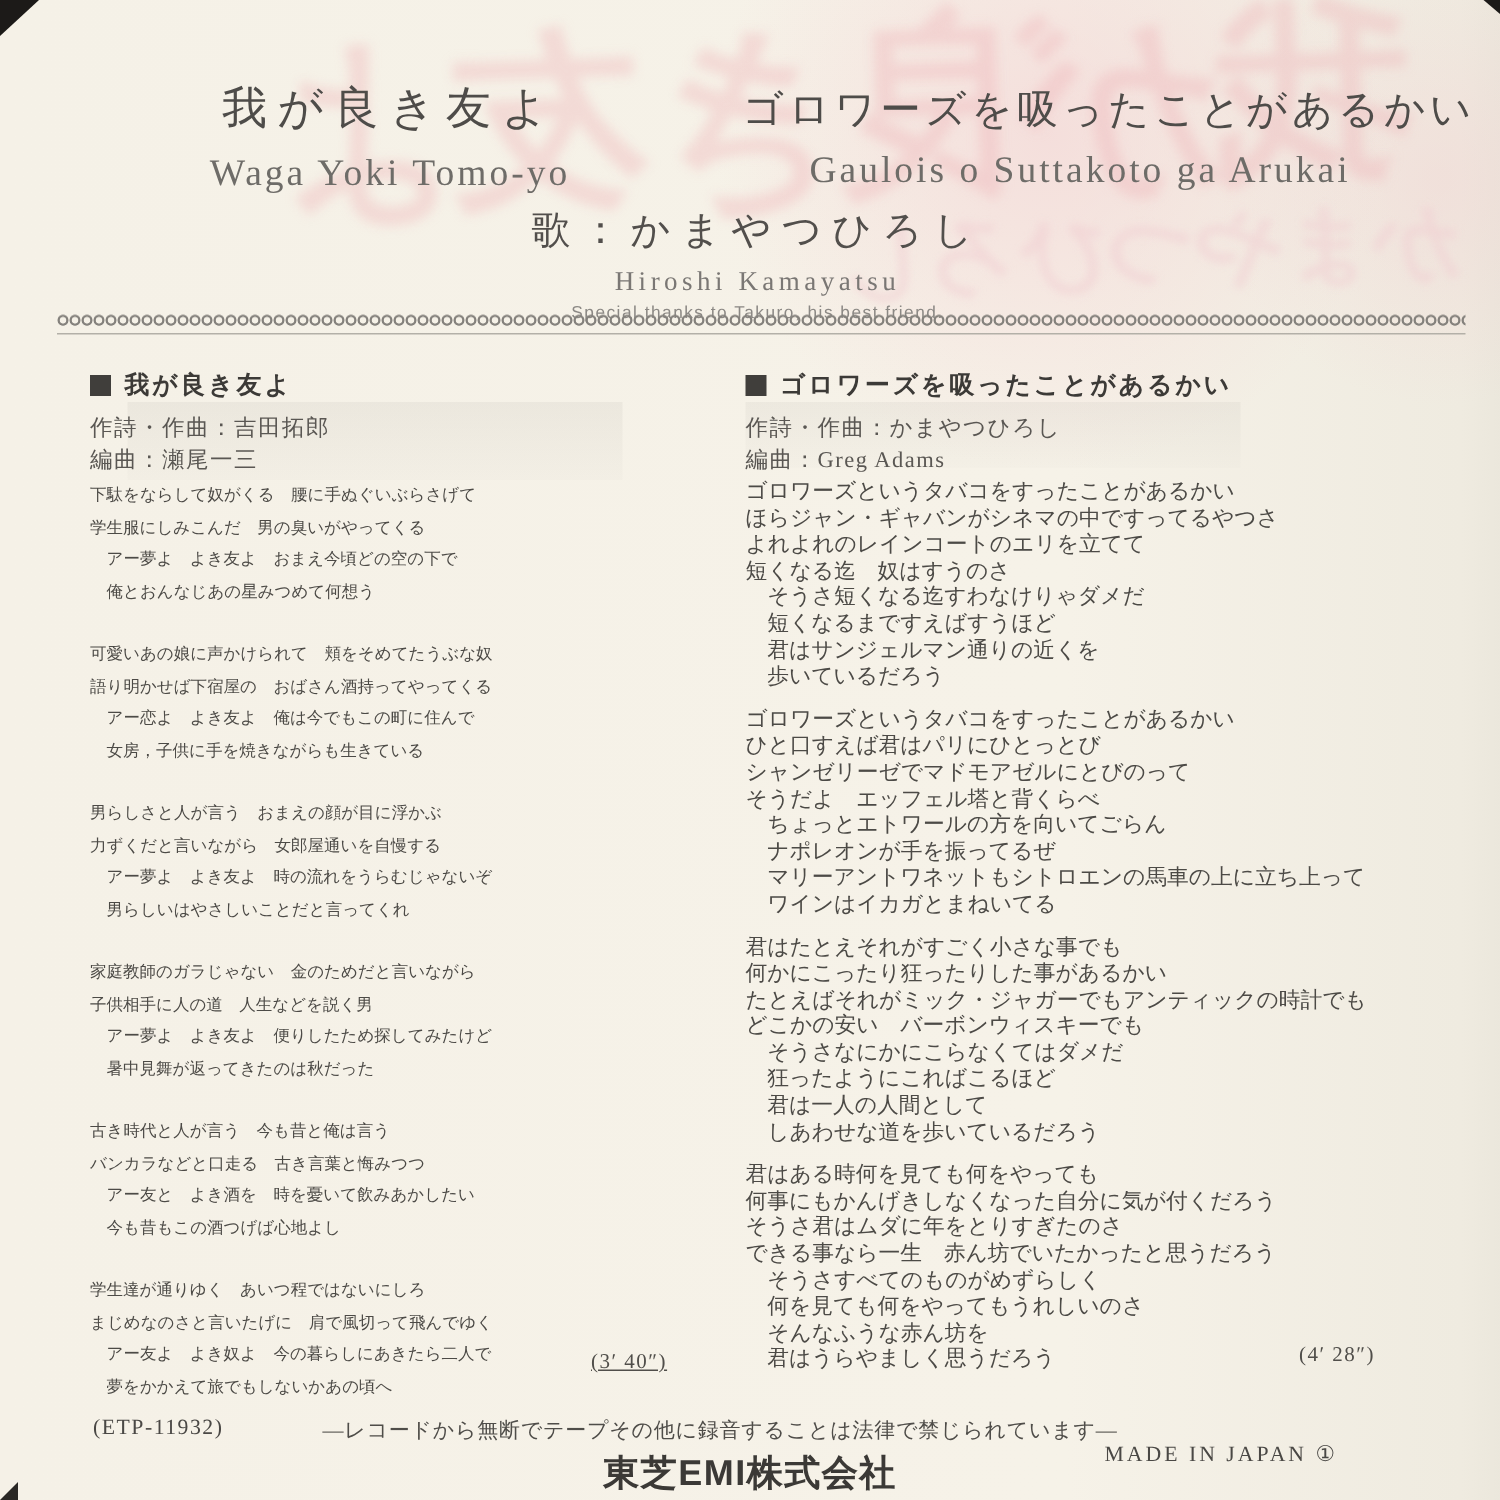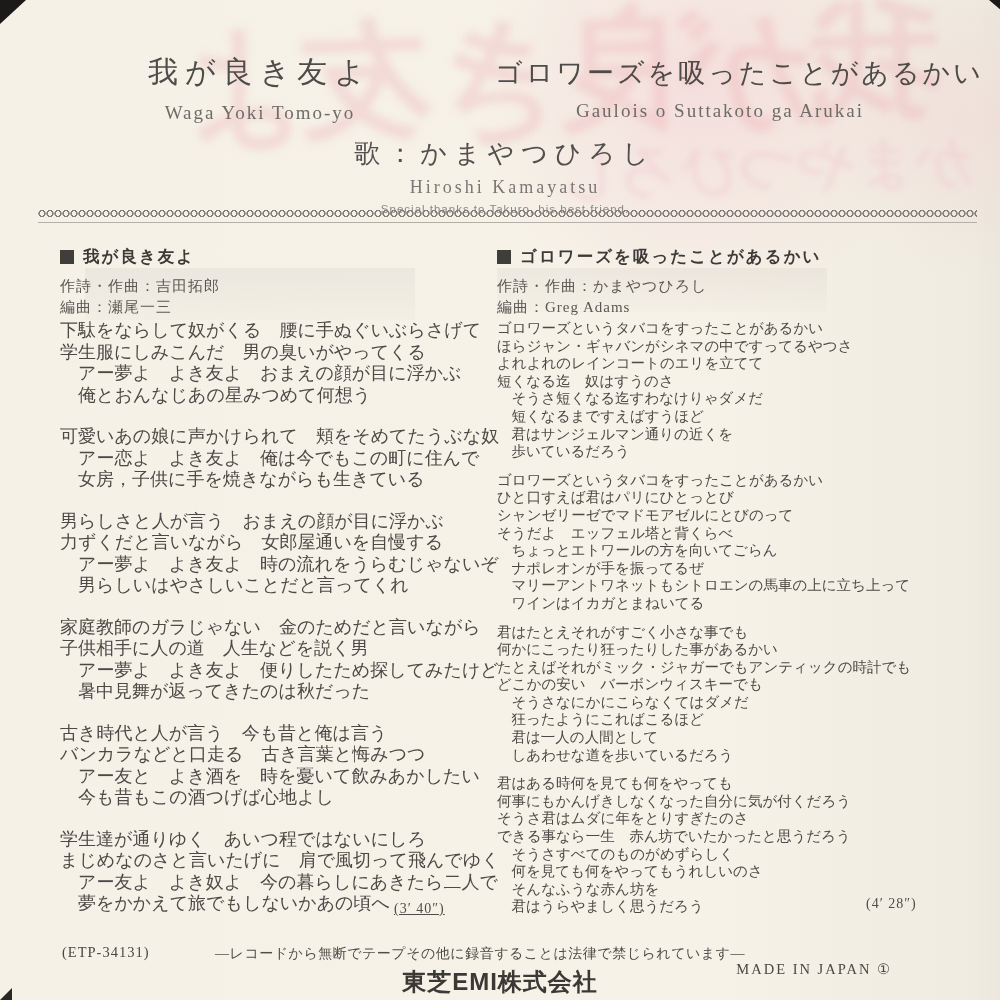--- a/index.html
+++ b/index.html
@@ -27,21 +27,21 @@
   .ghost-title{top:-18px;left:330px;width:610px;font-size:132px;letter-spacing:-6px;color:rgba(238,172,180,0.34);filter:blur(4px);text-align:center;}
   .ghost-name{top:128px;left:555px;width:420px;font-size:58px;color:rgba(241,205,209,0.55);filter:blur(3px);text-align:center;}
 
   .jp{font-family:"Liberation Serif","DejaVu Serif",serif;}
 
   .title-block{position:absolute;text-align:center;}
   .title-left{left:55px;top:52px;width:410px;}
   .title-right{left:495px;top:55px;width:450px;}
   .song-title{font-size:30px;letter-spacing:7px;color:#4e4c49;white-space:nowrap;}
   .title-right .song-title{font-size:27px;letter-spacing:3px;}
-  .song-romaji{margin-top:9px;font-size:19px;letter-spacing:2px;color:#6e6c68;white-space:nowrap;}
+  .song-romaji{margin-top:9px;font-size:25px;letter-spacing:2px;color:#6e6c68;white-space:nowrap;}
 
   .vocal-block{position:absolute;left:0;top:136px;width:1010px;text-align:center;}
   .vocal-name{font-size:26px;letter-spacing:7px;color:#524f4c;}
   .vocal-romaji{margin-top:6px;font-size:18px;letter-spacing:3px;color:#7a7774;}
   .special-thanks{margin-top:5px;font-size:11.5px;letter-spacing:1px;color:#8b8884;font-family:"Liberation Sans","DejaVu Sans",sans-serif;}
 
   .deco-border{
     position:absolute;left:38px;right:38px;top:209px;height:9px;
     background-image:radial-gradient(circle at 4px 4.5px, rgba(110,108,104,0) 2.1px, #84817c 2.4px, #84817c 3.4px, rgba(110,108,104,0) 3.9px);
     background-size:8px 9px;background-repeat:repeat-x;
@@ -55,21 +55,21 @@
   .bullet{width:14px;height:14px;background:#403e3b;flex:0 0 auto;}
   .section-title{font-family:"Liberation Sans","DejaVu Sans",sans-serif;font-weight:bold;font-size:16.5px;letter-spacing:2px;color:#3c3a37;white-space:nowrap;}
   .credits{margin-top:8px;text-align:left;font-size:15px;line-height:21px;color:#5a5753;letter-spacing:1px;}
   .section-left .credits{padding-right:48px;}
   .section-right .credits{padding-right:72px;}
 
   .lyrics{position:absolute;top:320px;}
   .lyrics-left{left:60px;width:430px;}
   .lyrics-right{left:497px;width:460px;}
   .lyrics .line{white-space:pre;color:#4c4a46;}
-  .lyrics-left .line{font-size:18px;line-height:21.5px;}
+  .lyrics-left .line{font-size:11px;line-height:21.5px;}
   .lyrics-right .line{font-size:14.5px;line-height:17.6px;}
   .lyrics-left .verse{margin-bottom:20px;}
   .lyrics-right .verse{margin-bottom:11px;}
 
   .duration{position:absolute;font-size:14px;letter-spacing:1px;color:#504e4a;white-space:nowrap;}
   .duration-left{left:394px;top:901px;text-decoration:underline;}
   .duration-right{left:866px;top:896px;}
 
   .footer-row{position:absolute;left:0;top:944px;width:1000px;height:20px;font-size:14.5px;color:#4a4845;}
   .catalog{position:absolute;left:62px;top:0;letter-spacing:1px;}
@@ -132,25 +132,26 @@
     <div class="credits">
       <div>作詩・作曲：かまやつひろし</div>
       <div>編曲：Greg Adams</div>
     </div>
   </div>
 
   <div class="lyrics lyrics-left">
       <div class="verse">
         <div class="line jp">下駄をならして奴がくる　腰に手ぬぐいぶらさげて</div>
         <div class="line jp">学生服にしみこんだ　男の臭いがやってくる</div>
-        <div class="line jp">　アー夢よ　よき友よ　おまえの顔が目に浮かぶ</div>
+        <div class="line jp">　アー夢よ　よき友よ　おまえ今頃どの空の下で</div>
         <div class="line jp">　俺とおんなじあの星みつめて何想う</div>
       </div>
       <div class="verse">
         <div class="line jp">可愛いあの娘に声かけられて　頬をそめてたうぶな奴</div>
+        <div class="line jp">語り明かせば下宿屋の　おばさん酒持ってやってくる</div>
         <div class="line jp">　アー恋よ　よき友よ　俺は今でもこの町に住んで</div>
         <div class="line jp">　女房，子供に手を焼きながらも生きている</div>
       </div>
       <div class="verse">
         <div class="line jp">男らしさと人が言う　おまえの顔が目に浮かぶ</div>
         <div class="line jp">力ずくだと言いながら　女郎屋通いを自慢する</div>
         <div class="line jp">　アー夢よ　よき友よ　時の流れをうらむじゃないぞ</div>
         <div class="line jp">　男らしいはやさしいことだと言ってくれ</div>
       </div>
       <div class="verse">
@@ -212,21 +213,21 @@
         <div class="line jp">　何を見ても何をやってもうれしいのさ</div>
         <div class="line jp">　そんなふうな赤ん坊を</div>
         <div class="line jp">　君はうらやましく思うだろう</div>
       </div>
     </div>
 
   <div class="duration duration-left">(3′ 40″)</div>
   <div class="duration duration-right">(4′ 28″)</div>
 
   <div class="footer-row">
-    <span class="catalog">(ETP-34131)</span>
+    <span class="catalog">(ETP-11932)</span>
     <span class="notice">―レコードから無断でテープその他に録音することは法律で禁じられています―</span>
     <span class="made-in">MADE IN JAPAN ①</span>
   </div>
   <div class="company">東芝EMI株式会社</div>
 
   <div class="corner tl"></div>
   <div class="corner tr"></div>
   <div class="corner bl"></div>
   <div class="corner br"></div>
 </div>

